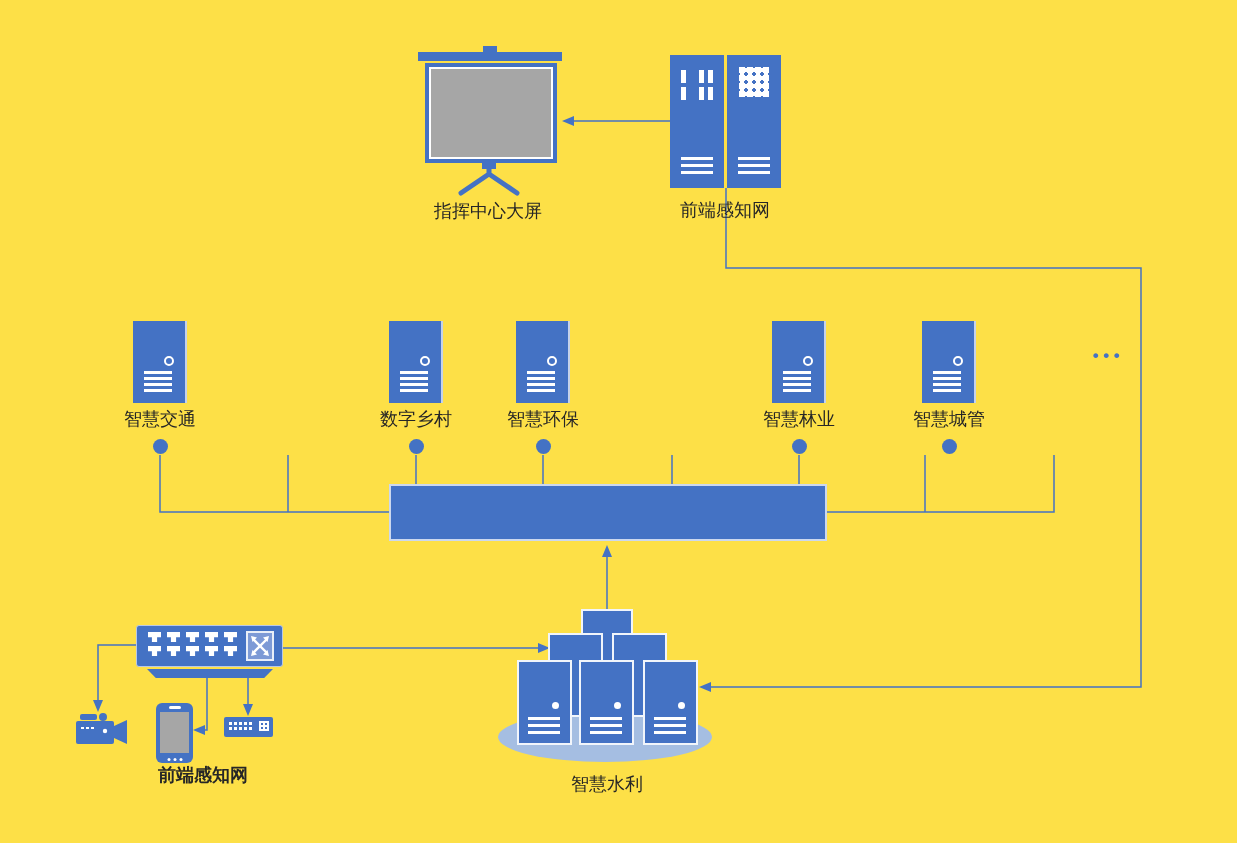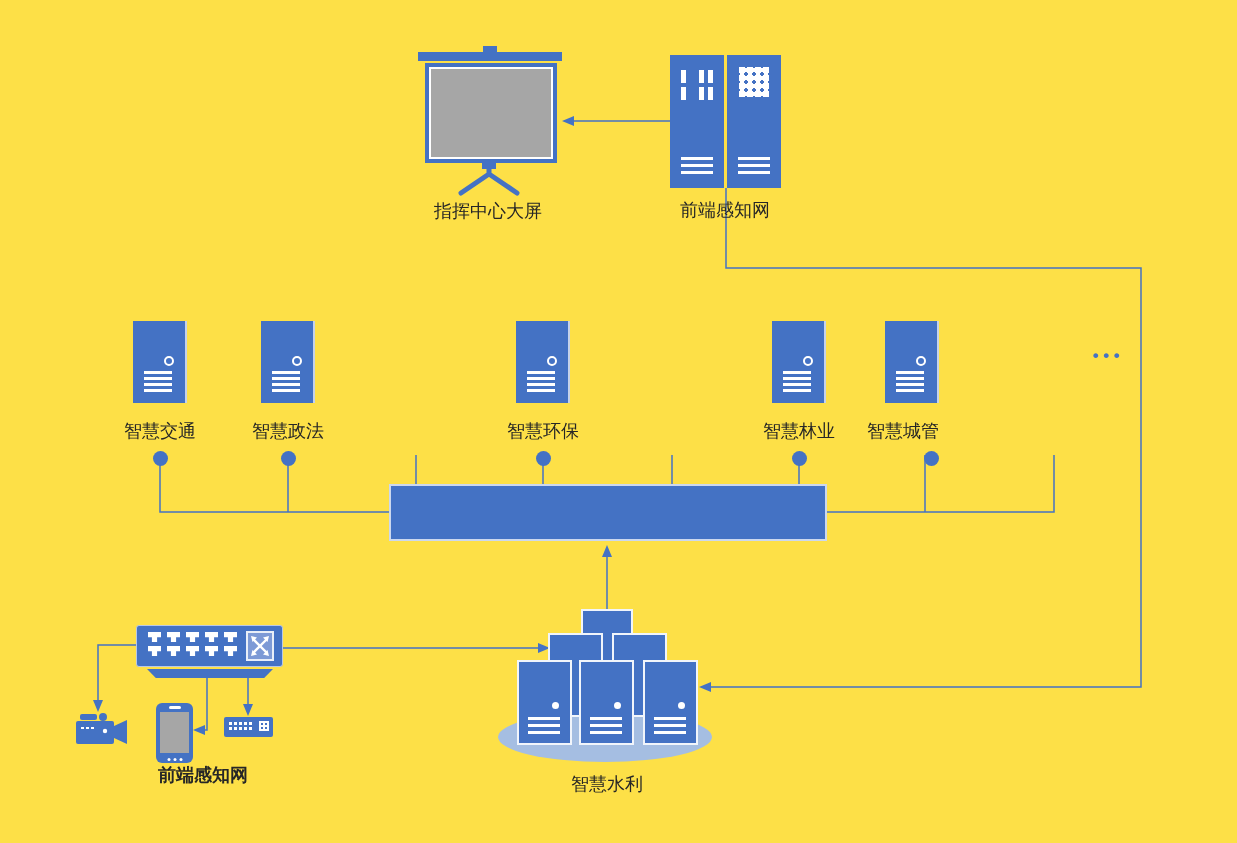--- a/index.html
+++ b/index.html
@@ -27,21 +27,21 @@
           background-size:8px 8px;background-position:3px 3px;}
   .vents{position:absolute;left:50%;bottom:14px;transform:translateX(-50%);display:flex;flex-direction:column;gap:4px;}
   .vents i{width:32px;height:3px;background:#fff;}
 
   
   .pcol{position:absolute;top:321px;width:120px;display:flex;flex-direction:column;align-items:center;z-index:2;}
   .tower{position:relative;width:52px;height:82px;background:#4472C4;border-right:2px solid #c5d2ea;}
   .t-ring{position:absolute;right:11px;top:35px;width:6px;height:6px;border:2px solid #fff;border-radius:50%;}
   .t-lines{position:absolute;left:11px;bottom:11px;display:flex;flex-direction:column;gap:3px;}
   .t-lines i{width:28px;height:3px;background:#fff;}
-  .plabel{margin-top:16px;font-size:18px;white-space:nowrap;}
+  .plabel{margin-top:4px;font-size:18px;white-space:nowrap;}
   .cdot{margin-top:8px;width:15px;height:15px;border-radius:50%;background:#4472C4;}
   .ellipsis{position:absolute;left:1092px;top:328px;width:60px;z-index:2;color:#4472C4;
             font-size:30px;font-weight:bold;letter-spacing:3px;line-height:40px;text-align:left;}
 
   
   .basebar{position:absolute;left:389px;top:484px;width:438px;height:57px;background:#4472C4;
            border:2px solid #ccd8ee;box-sizing:border-box;z-index:2;}
 
   
   .switch{position:absolute;left:136px;top:625px;width:147px;height:42px;background:#4472C4;
@@ -156,31 +156,31 @@
         <span class="t-lines">
           <i></i>
           <i></i>
           <i></i>
           <i></i>
         </span>
       </div>
     <div class="plabel">智慧交通</div>
     <div class="cdot"></div>
   </div>
-  <div class="pcol" style="left:228px;">
-    <div class="tower">
-        <span class="t-ring"></span>
-        <span class="t-lines">
-          <i></i>
-          <i></i>
-          <i></i>
-          <i></i>
-        </span>
-      </div>
-    <div class="plabel">智慧政法</div>
+  <div class="pcol" style="left:356px;">
+    <div class="tower">
+        <span class="t-ring"></span>
+        <span class="t-lines">
+          <i></i>
+          <i></i>
+          <i></i>
+          <i></i>
+        </span>
+      </div>
+    <div class="plabel">数字乡村</div>
     <div class="cdot"></div>
   </div>
   <div class="pcol" style="left:483px;">
     <div class="tower">
         <span class="t-ring"></span>
         <span class="t-lines">
           <i></i>
           <i></i>
           <i></i>
           <i></i>
@@ -195,21 +195,21 @@
         <span class="t-lines">
           <i></i>
           <i></i>
           <i></i>
           <i></i>
         </span>
       </div>
     <div class="plabel">智慧林业</div>
     <div class="cdot"></div>
   </div>
-  <div class="pcol" style="left:819px;align-items:flex-end;">
+  <div class="pcol" style="left:889px;">
     <div class="tower">
         <span class="t-ring"></span>
         <span class="t-lines">
           <i></i>
           <i></i>
           <i></i>
           <i></i>
         </span>
       </div>
     <div class="plabel">智慧城管</div>

